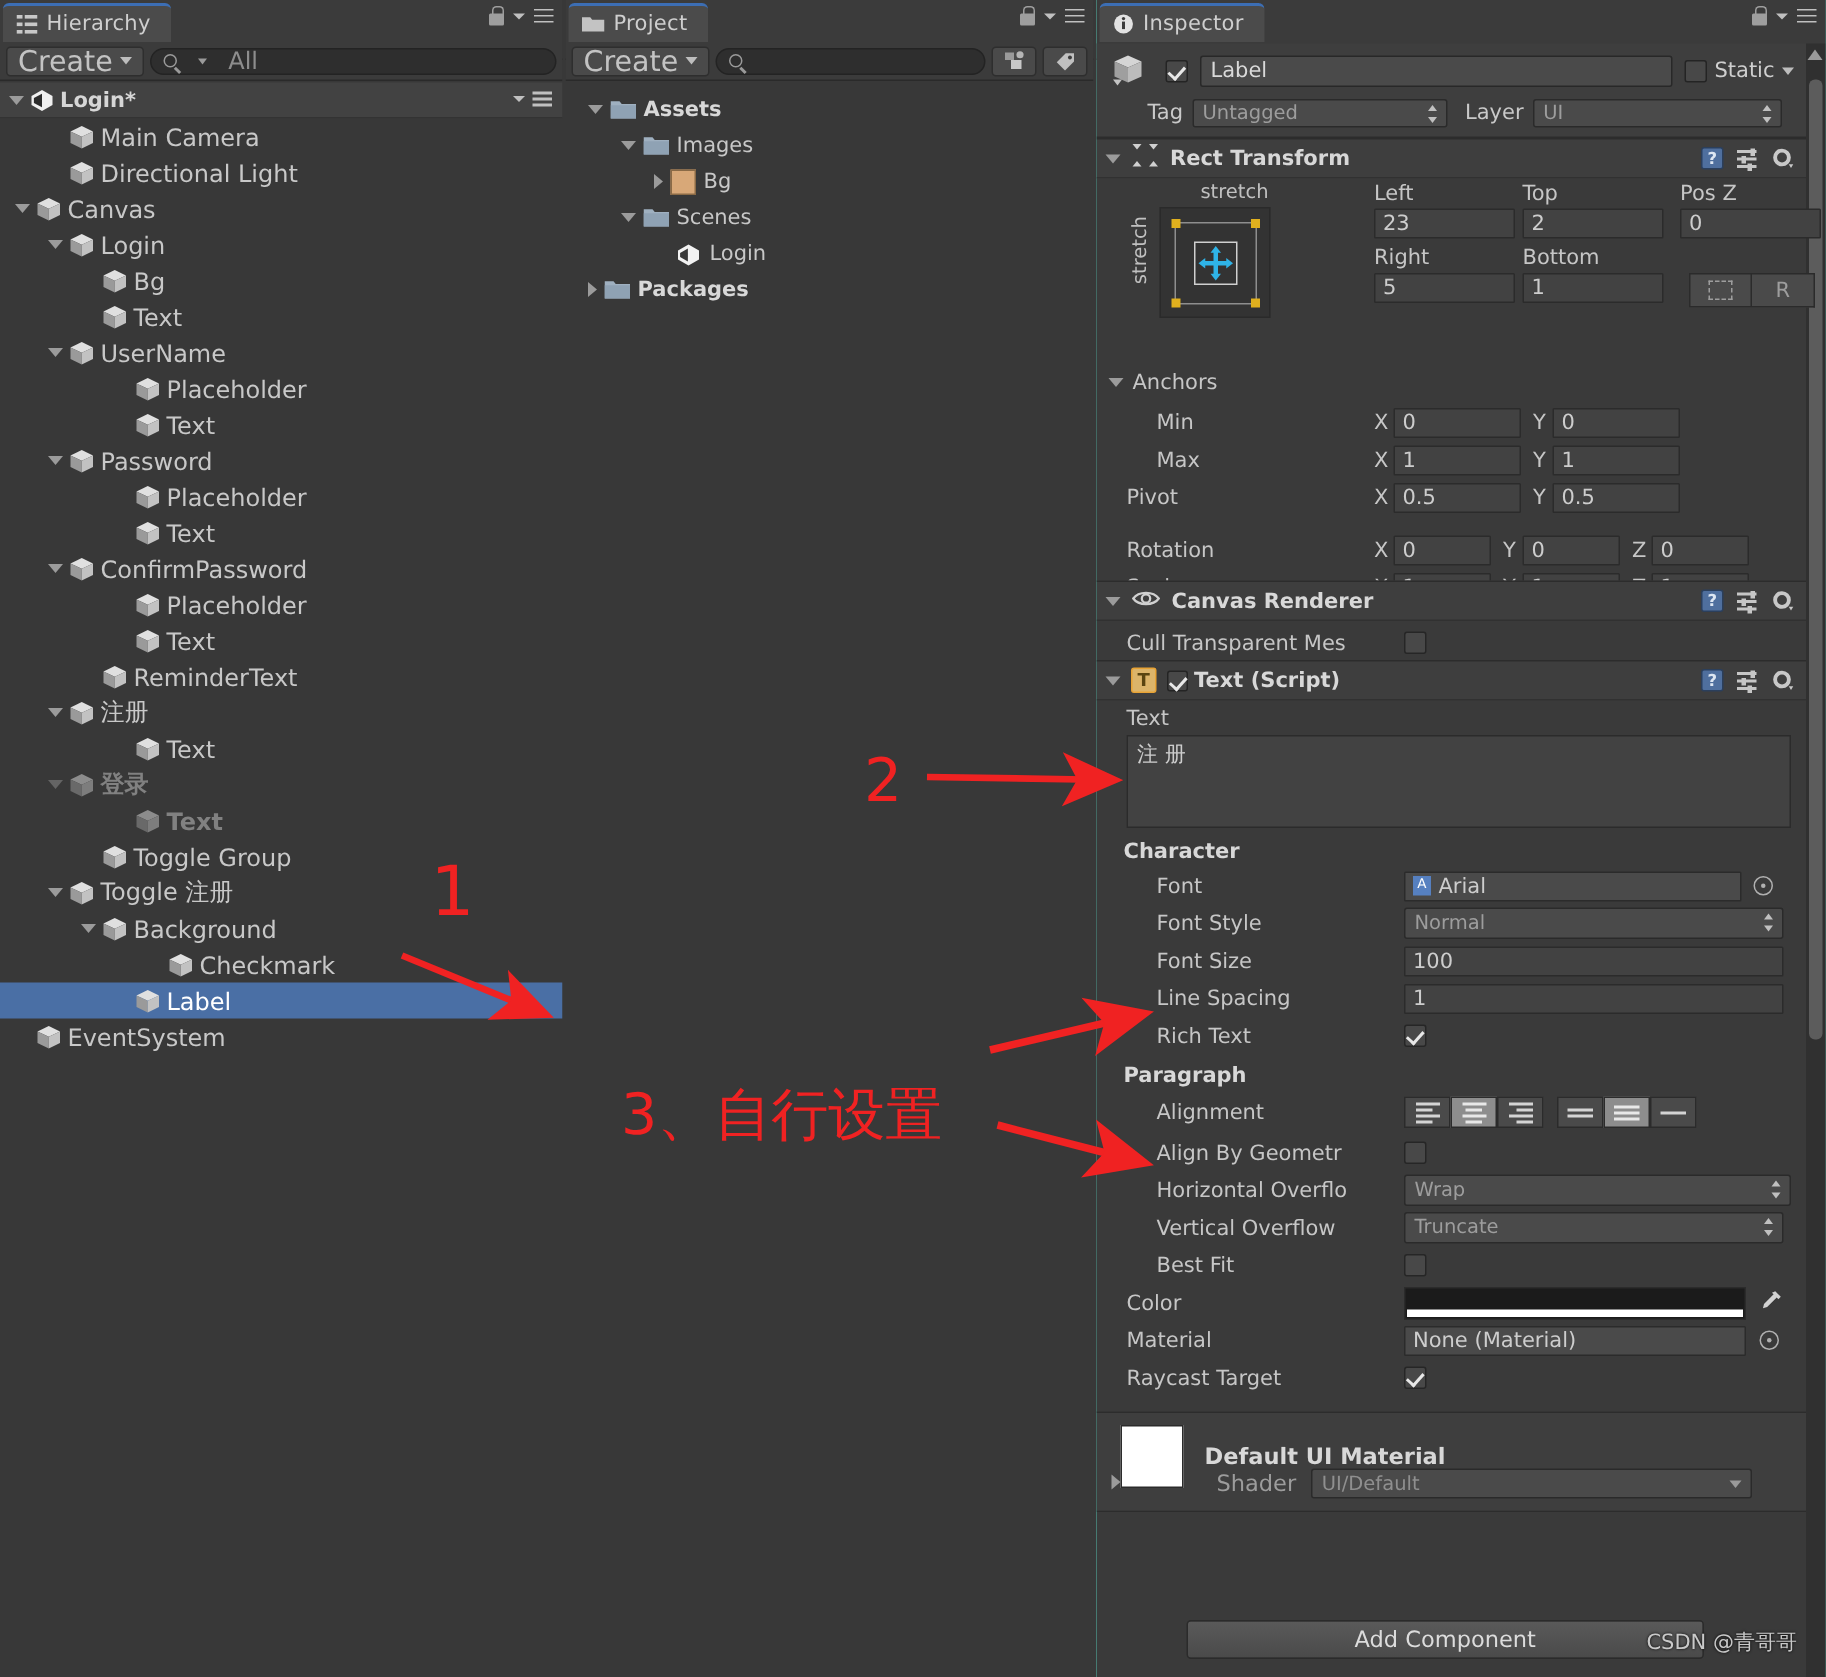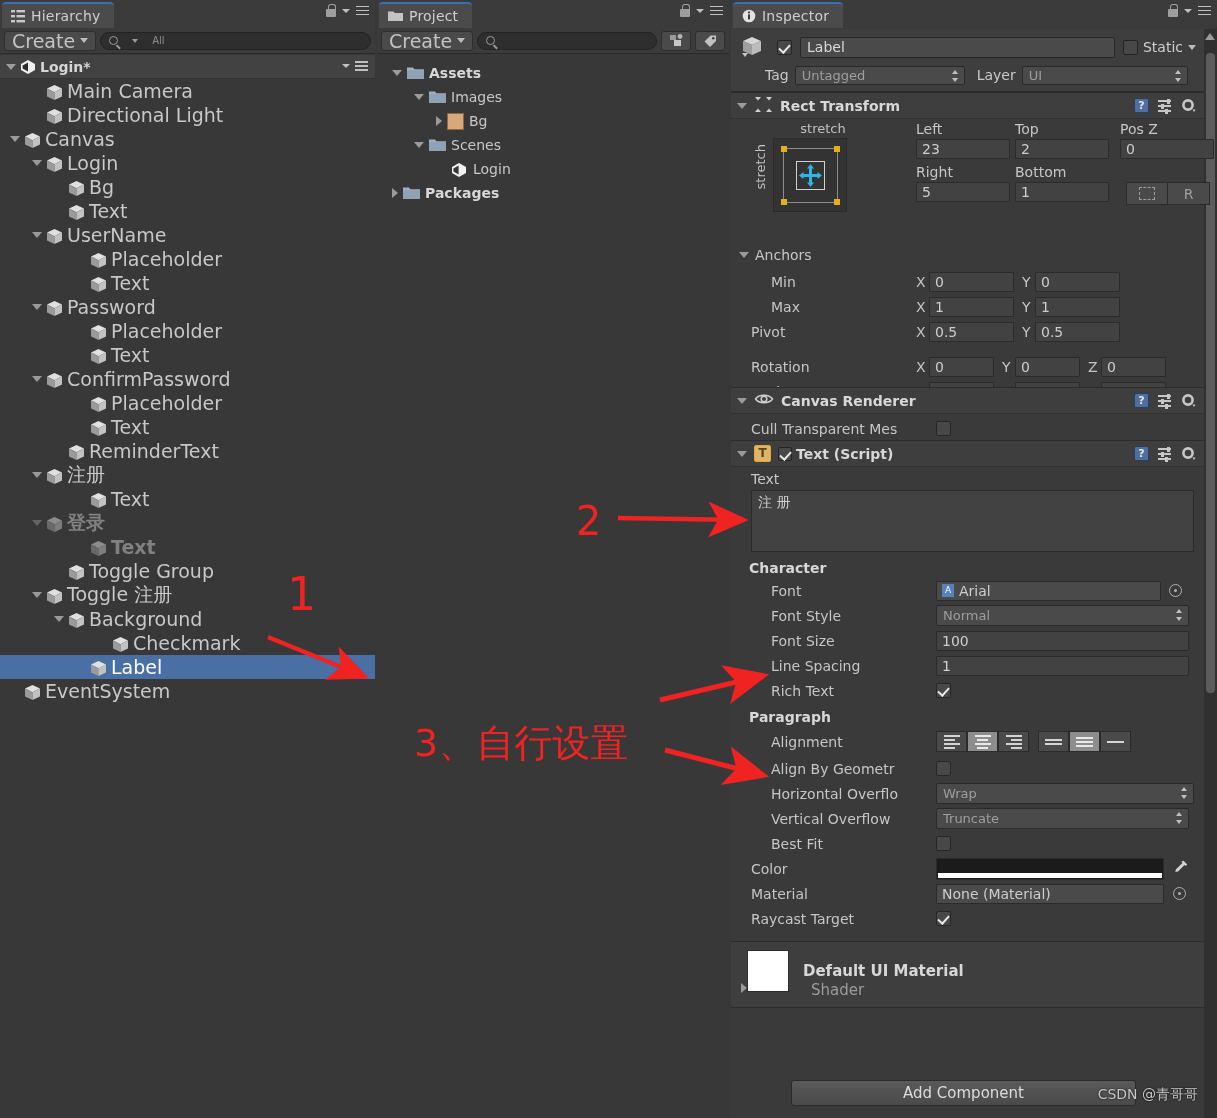--- a/index.html
+++ b/index.html
@@ -58,21 +58,21 @@
   }
   .create-btn {
     height: 20px; display:flex; align-items:center; gap:5px;
     padding: 0 7px; background: #4a4a4a; border:1px solid #2e2e2e;
     border-radius: 3px; color:#c3c3c3; font-size: 19px;
   }
   .caret { width:0;height:0;border-left:4px solid transparent;border-right:4px solid transparent;border-top:5px solid #bdbdbd;}
   .searchbox {
     flex: 1; height: 18px; background:#2e2e2e; border:1px solid #232323;
     border-radius: 9px; display:flex; align-items:center; padding: 0 8px; gap:14px;
-    color:#8d8d8d; font-size:10px;
+    color:#8d8d8d; font-size:16px;
   }
   .mag { width:9px;height:9px;border:1.5px solid #9a9a9a;border-radius:50%; position:relative; flex:0 0 auto;}
   .mag::after{content:"";position:absolute;right:-4px;bottom:-3px;width:5px;height:1.5px;background:#9a9a9a;transform:rotate(45deg);}
   .tbtn {
     width:30px;height:20px;background:#4a4a4a;border:1px solid #2e2e2e;border-radius:3px;
     display:flex;align-items:center;justify-content:center;
   }
 
   
   #hierarchy { left:0; top:0; width:375px; height:1118px; background:#383838; }
@@ -83,21 +83,21 @@
   }
   .scene-row .nm { font-weight:bold; color:#d6d6d6; font-size:14px; }
   .scene-row .right { position:absolute; right:7px; top:5px; display:flex; gap:4px; align-items:center;}
   .unity-logo {
     width:16px;height:16px;position:relative; flex:0 0 auto;
   }
   .unity-logo svg { display:block; }
 
   .row {
     height:24px; display:flex; align-items:center; gap:4px;
-    position:relative; color:#c8c8c8; font-size:19px; white-space:nowrap;
+    position:relative; color:#c8c8c8; font-size:16px; white-space:nowrap;
   }
   .row.selected { background:#4a6fa5; }
   .row.selected .lbl { color:#ffffff; }
   .row.dim .lbl { color:#818181;font-weight:bold; }
   .row.dim .cube { opacity:.5; }
   .row.dim .tw { opacity:.45; }
   .tw {
     width:0;height:0;border-left:5px solid transparent;border-right:5px solid transparent;
     border-top:6px solid #9b9b9b; flex:0 0 auto;
   }
@@ -1034,20 +1034,24 @@
         <div style="border-top:1px solid #2c2c2c;background:#3e3e3e;padding:8px 6px 8px 6px;position:relative;height:66px;">
           <div style="display:flex;align-items:center;gap:14px;">
             <span style="width:42px;height:42px;background:#ffffff;border:1px solid #2b2b2b;display:block;margin-left:10px;"></span>
             <span style="font-weight:bold;color:#d8d8d8;font-size:15px;">Default UI Material</span>
           </div>
           <div style="position:absolute;left:10px;bottom:14px;display:flex;align-items:center;gap:8px;">
             <span class="tw right"></span>
           </div>
           <div style="position:absolute;left:80px;bottom:8px;display:flex;align-items:center;gap:10px;">
             <span style="color:#9c9c9c;font-size:15px;">Shader</span>
+            <span class="dropdown" style="width:294px;height:20px;color:#8f8f8f;">
+              <span>UI/Default</span>
+              <span style="position:absolute;right:6px;top:7px;width:0;height:0;border-left:4px solid transparent;border-right:4px solid transparent;border-top:5px solid #9a9a9a;"></span>
+            </span>
           </div>
         </div>
 
         <div style="border-top:1px solid #2c2c2c;height:3px;"></div>
 
         <div class="addcomp">Add Component</div>
         <div class="csdn">CSDN @青哥哥</div>
       </div>
     </div>
   </div>

